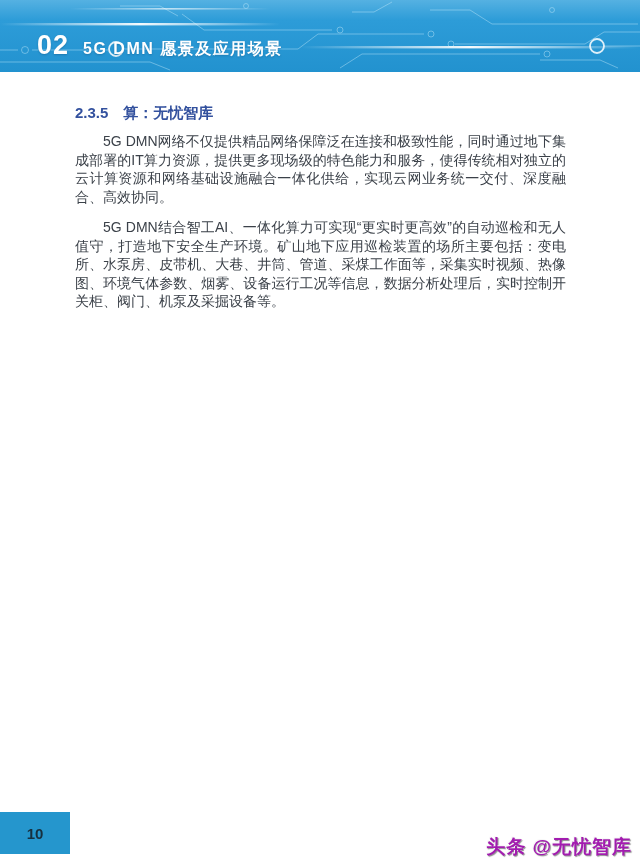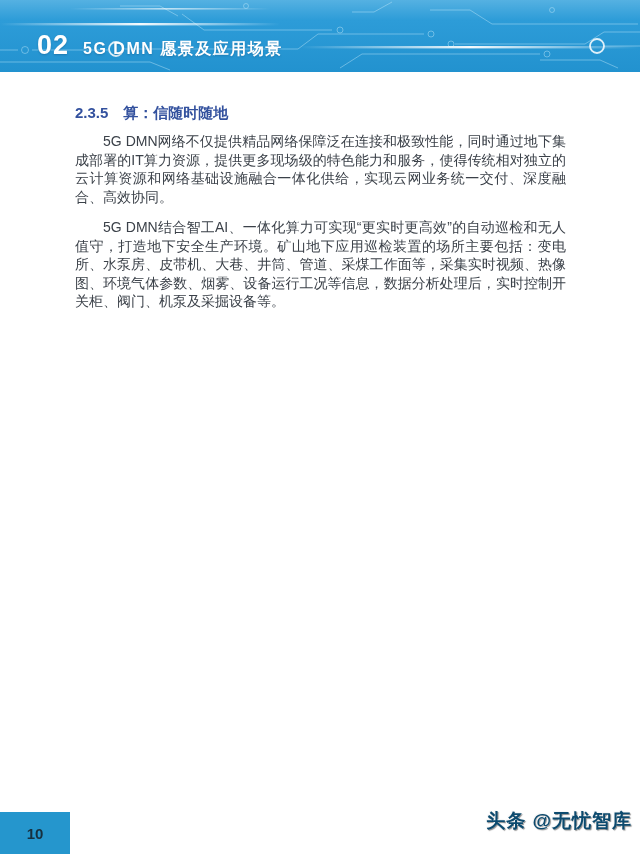--- a/index.html
+++ b/index.html
@@ -77,25 +77,25 @@
     background: #2596cd;
     color: #16303f;
     font-size: 15px;
     font-weight: bold;
     display: flex;
     align-items: center;
     justify-content: center;
   }
   .watermark {
     position: absolute;
-    right: 8px; top: 808px;
+    right: 8px; top: 834px;
     font-size: 19px;
     font-weight: bold;
     letter-spacing: 1px;
-    color: #0c4a6e;
+    color: #a21caf;
     text-shadow: -1px -1px 0 #f7f7f7, 1px 1px 1px #8d8d8d;
     white-space: nowrap;
   }
 </style>
 </head>
 <body>
 
 <div class="page">
 
   <div class="banner">
@@ -136,21 +136,21 @@
       <rect x="300" y="46" width="340" height="2.4" fill="url(#glow)"></rect>
       <rect x="70" y="8" width="200" height="1.6" fill="url(#glow)" opacity="0.7"></rect>
     </svg>
     <div class="banner-row">
       <span class="chapter-number">02</span>
       <span class="chapter-title">5G DMN 愿景及应用场景</span>
     </div>
   </div>
 
   <div class="content">
-    <h3 class="section-heading">2.3.5　算：信随时随地</h3>
+    <h3 class="section-heading">2.3.5　算：无忧智库</h3>
     <p class="indent">5G DMN网络不仅提供精品网络保障泛在连接和极致性能，同时通过地下集成部署的IT算力资源，提供更多现场级的特色能力和服务，使得传统相对独立的云计算资源和网络基础设施融合一体化供给，实现云网业务统一交付、深度融合、高效协同。</p>
     <p class="indent">5G DMN结合智工AI、一体化算力可实现“更实时更高效”的自动巡检和无人值守，打造地下安全生产环境。矿山地下应用巡检装置的场所主要包括：变电所、水泵房、皮带机、大巷、井筒、管道、采煤工作面等，采集实时视频、热像图、环境气体参数、烟雾、设备运行工况等信息，数据分析处理后，实时控制开关柜、阀门、机泵及采掘设备等。</p>
   </div>
 
   <div class="page-number-badge">10</div>
   <div class="watermark">头条 @无忧智库</div>
 
 </div>
 
 </body></html>

